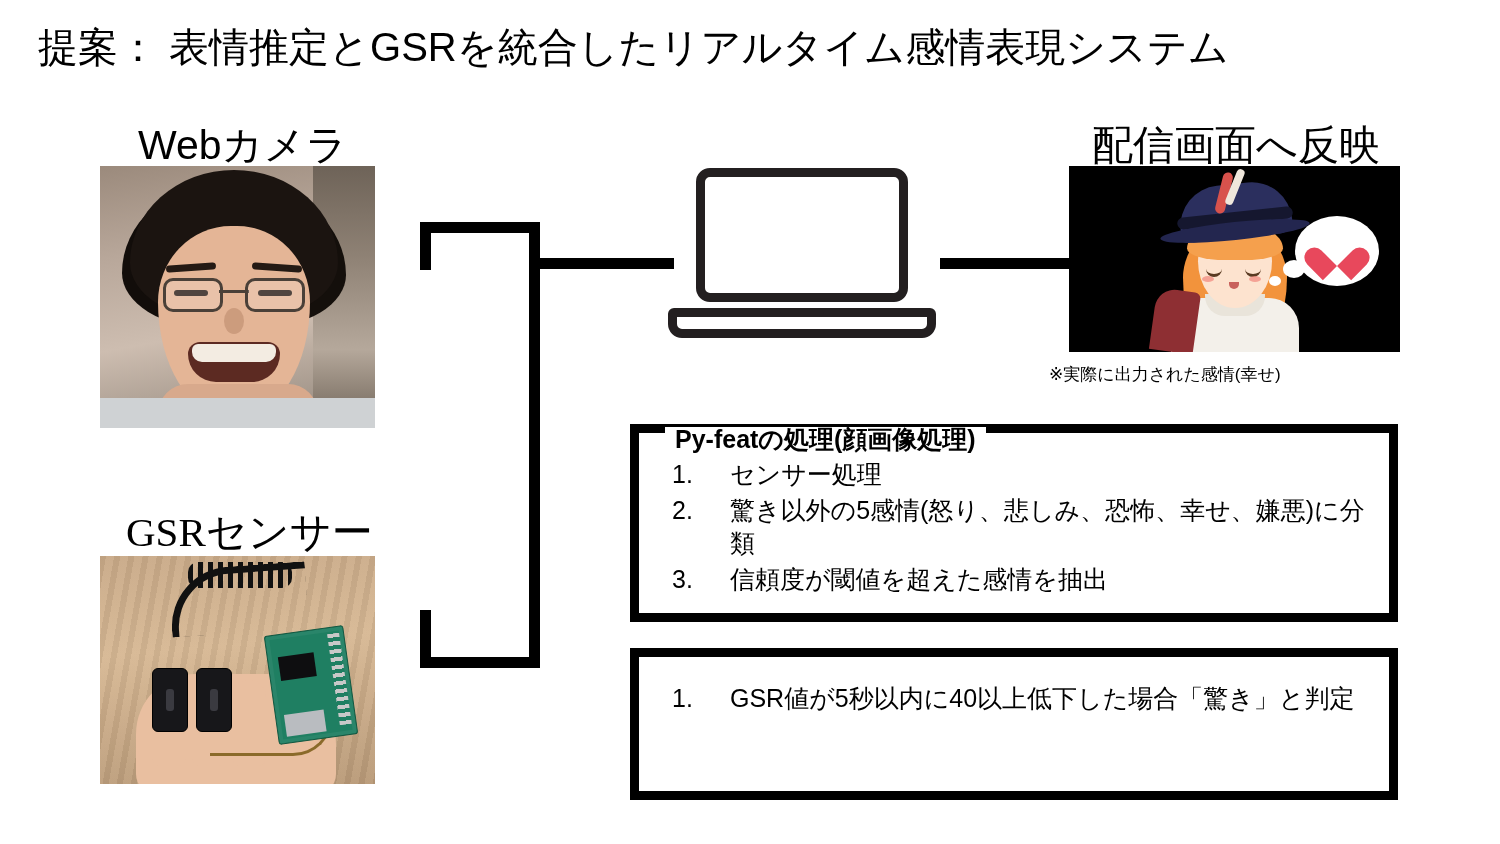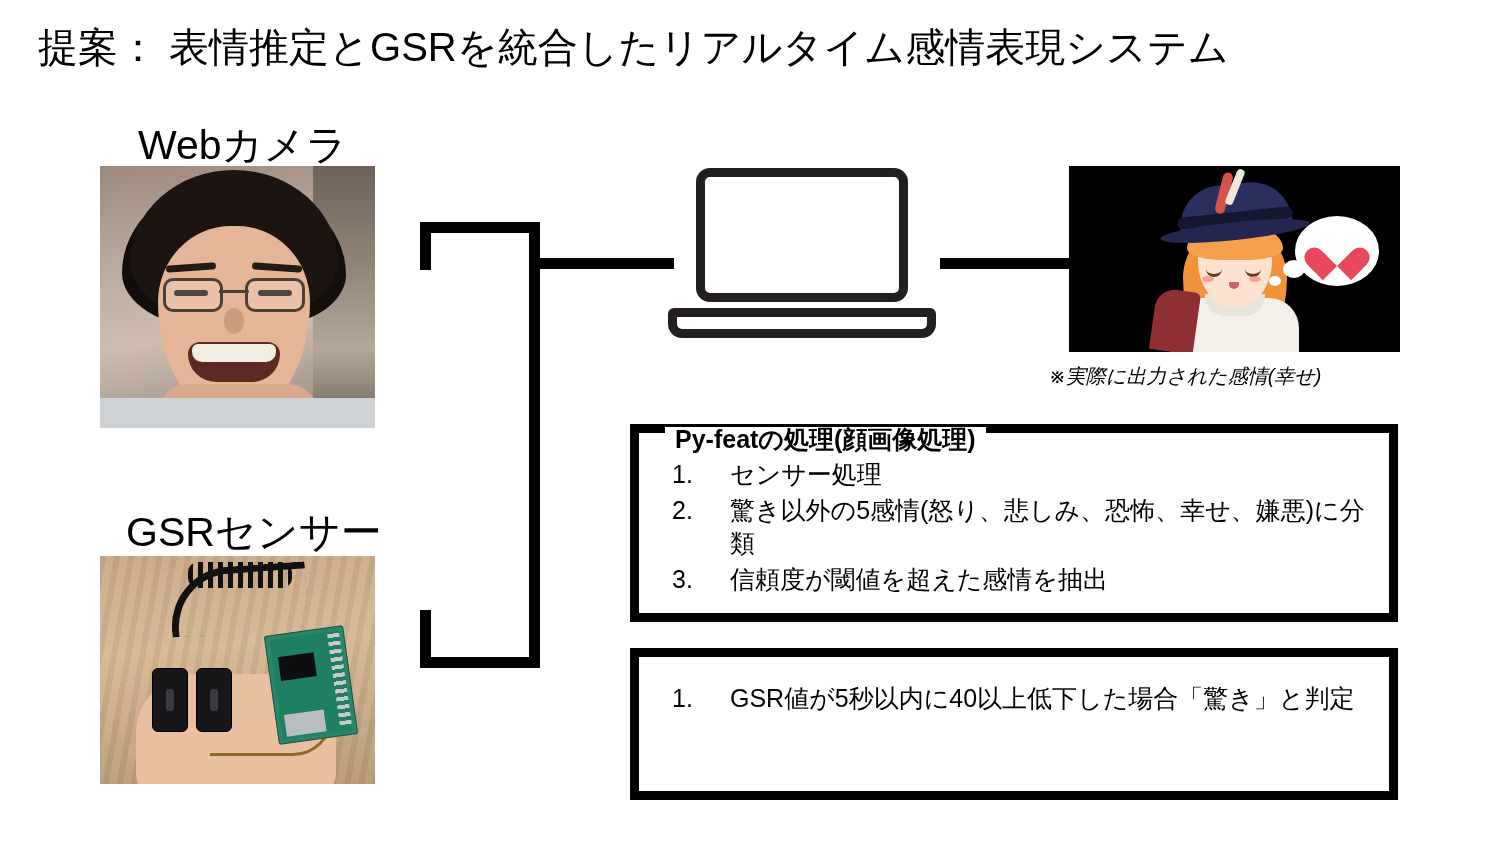--- a/index.html
+++ b/index.html
@@ -34,21 +34,21 @@
   }
 
   
   .col-heading {
     position: absolute;
     font-size: 41px;
     white-space: nowrap;
     font-weight: 400;
   }
   #heading-webcam { left: 138px; top: 118px; }
-  #heading-gsr    { left: 126px; top: 505px; }
+  #heading-gsr    { left: 126px; top: 505px; font-family: Liberation Serif, serif; }
   #heading-process{ left: 656px; top: 118px; }
   #heading-output { left: 1092px; top: 118px; }
 
   
   #webcam-photo {
     position: absolute;
     left: 100px;
     top: 166px;
     width: 275px;
     height: 262px;
@@ -326,23 +326,22 @@
     content: ""; position: absolute; top: 0; width: 20px; height: 32px;
     background: #e8485c; border-radius: 20px 20px 0 0;
   }
   .vt-heart:before { left: 20px; transform: rotate(45deg); transform-origin: 0 100%; }
   .vt-heart:after  { left: 0;   transform: rotate(-45deg); transform-origin: 100% 100%; }
 
   #output-caption {
     position: absolute;
     left: 1049px;
     top: 363px;
-    font-size: 20px;
+    font-size: 17px;
     white-space: nowrap;
-    font-style: italic;
   }
 
   
   .conn {
     position: absolute;
     background: #000000;
   }
   
   #line-webcam-h { left: 420px; top: 222px; width: 120px; height: 11px; }
   #line-webcam-v { left: 420px; top: 222px; width: 11px; height: 48px; }
@@ -406,20 +405,21 @@
 </style>
 </head>
 <body>
 
 <div id="slide">
 
   <div id="slide-title">提案： 表情推定とGSRを統合したリアルタイム感情表現システム</div>
 
   <div class="col-heading" id="heading-webcam">Webカメラ</div>
   <div class="col-heading" id="heading-gsr">GSRセンサー</div>
+  <div class="col-heading" id="heading-output">配信画面へ反映</div>
 
   <div id="webcam-photo">
     <div class="face-bg"></div>
     <div class="face-wall-right"></div>
     <div class="face-hair"></div>
     <div class="face-skin"></div>
     <div class="face-neck"></div>
     <div class="face-shirt"></div>
     <div class="face-brow l"></div>
     <div class="face-brow r"></div>

